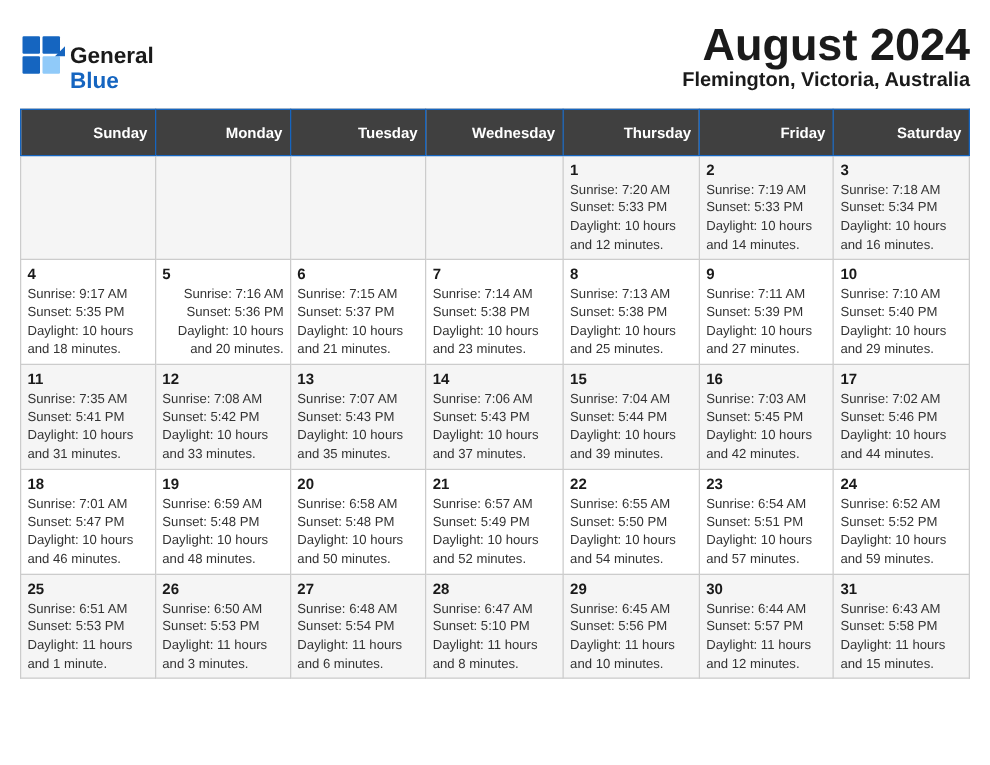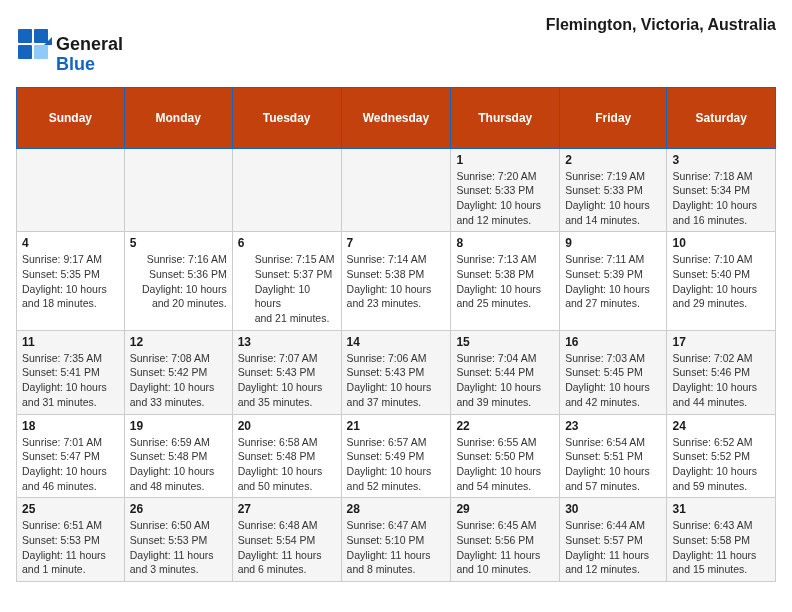--- a/index.html
+++ b/index.html
@@ -34,24 +34,24 @@
       font-size: 16px;
       font-weight: bold;
       color: #1a1a1a;
     }
     table {
       width: 100%;
       border-collapse: collapse;
       font-size: 11px;
     }
     thead tr th {
-      background-color: #c2410c;
+      background-color: #404040;
       color: #fff;
-      text-align: center;
-      padding: 23px 6px;
+      text-align: right;
+      padding: 11px 6px;
       font-size: 12px;
       font-weight: bold;
       border: 1px solid #1565c0;
     }
     tbody tr td {
       border: 1px solid #ccc;
       vertical-align: top;
       padding: 4px 5px;
       height: 80px;
       width: 113px;
@@ -97,20 +97,21 @@
         <div style="font-size:18px; font-weight:bold; color:#1a1a1a; line-height:1.1;margin-top:19px;">
           <span>General</span>
         </div>
         <div style="font-size:18px; font-weight:bold; color:#1565c0; line-height:1.1;">
           <span>Blue</span>
         </div>
       </div>
     </div>
   </div>
   <div class="title-block">
+    <h1>August 2024</h1>
     <h2>Flemington, Victoria, Australia</h2>
   </div>
 </div>
 
 <table>
   <thead>
     <tr>
       <th>Sunday</th>
       <th>Monday</th>
       <th>Tuesday</th>
@@ -158,21 +159,21 @@
         </td>
         <td>
           <span class="day-number">5</span>
           <div class="day-detail" style="white-space: pre-line; text-align: right;">Sunrise: 7:16 AM
 Sunset: 5:36 PM
 Daylight: 10 hours
 and 20 minutes.</div>
         </td>
         <td>
           <span class="day-number">6</span>
-          <div class="day-detail" style="white-space: pre-line; margin-left: 17px;">Sunrise: 7:15 AM
+          <div class="day-detail" style="white-space: pre-line;">Sunrise: 7:15 AM
 Sunset: 5:37 PM
 Daylight: 10 hours
 and 21 minutes.</div>
         </td>
         <td>
           <span class="day-number">7</span>
           <div class="day-detail" style="white-space: pre-line;">Sunrise: 7:14 AM
 Sunset: 5:38 PM
 Daylight: 10 hours
 and 23 minutes.</div>

